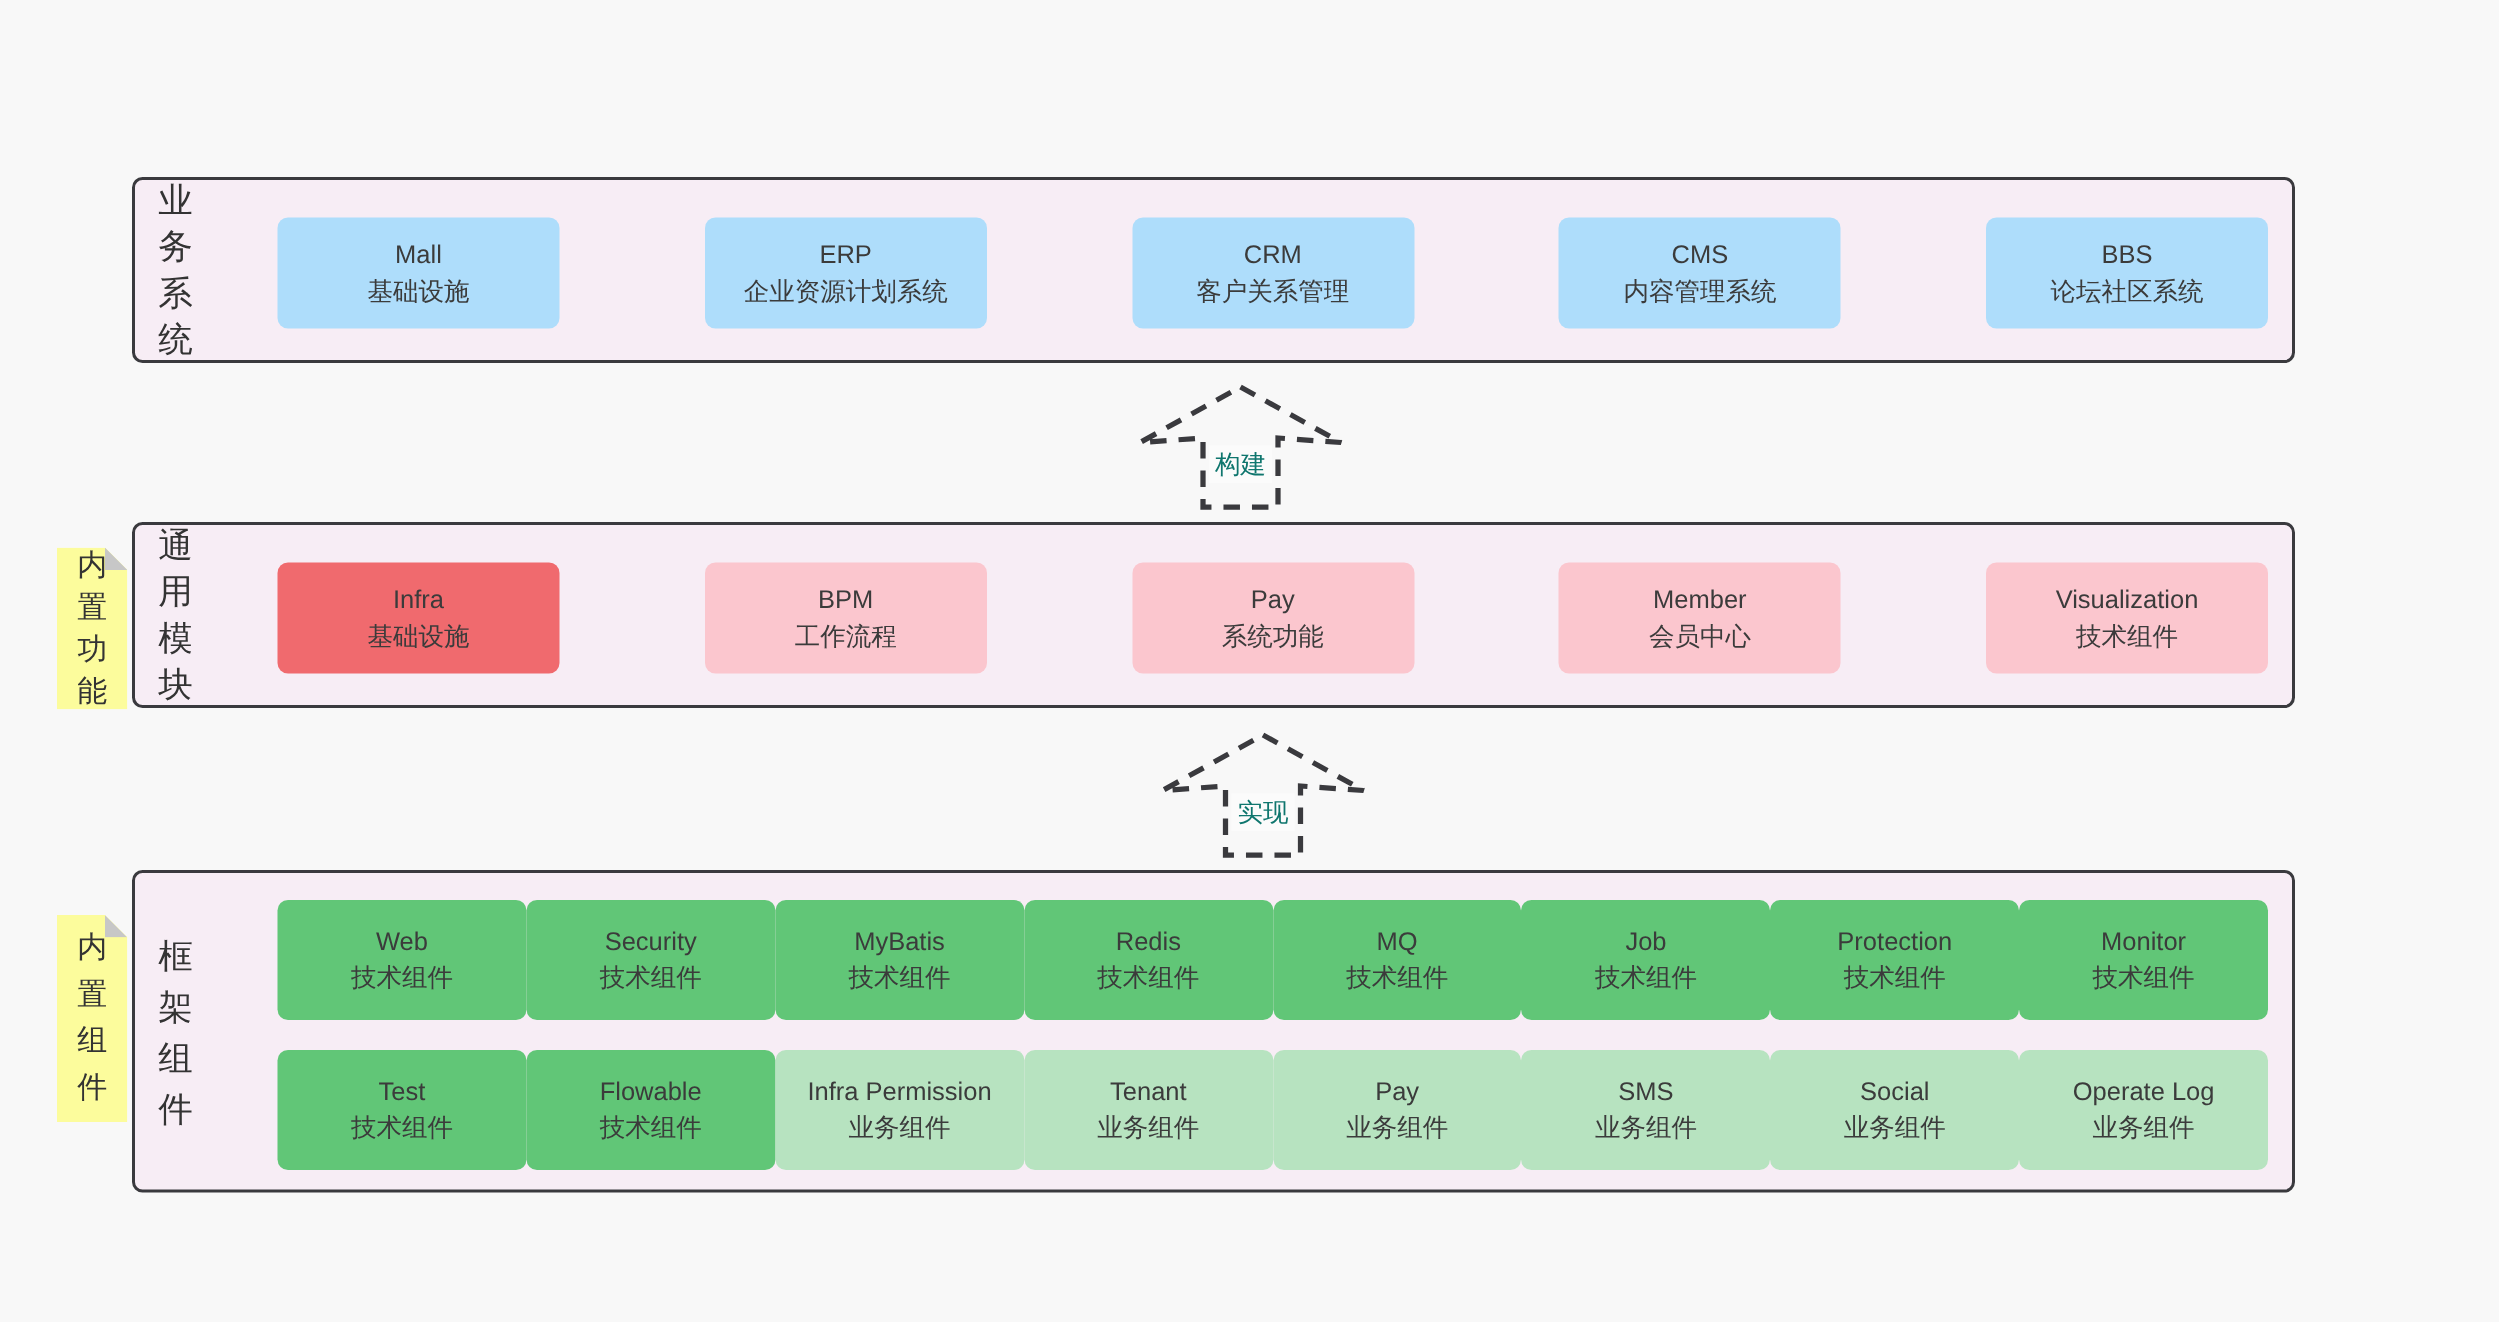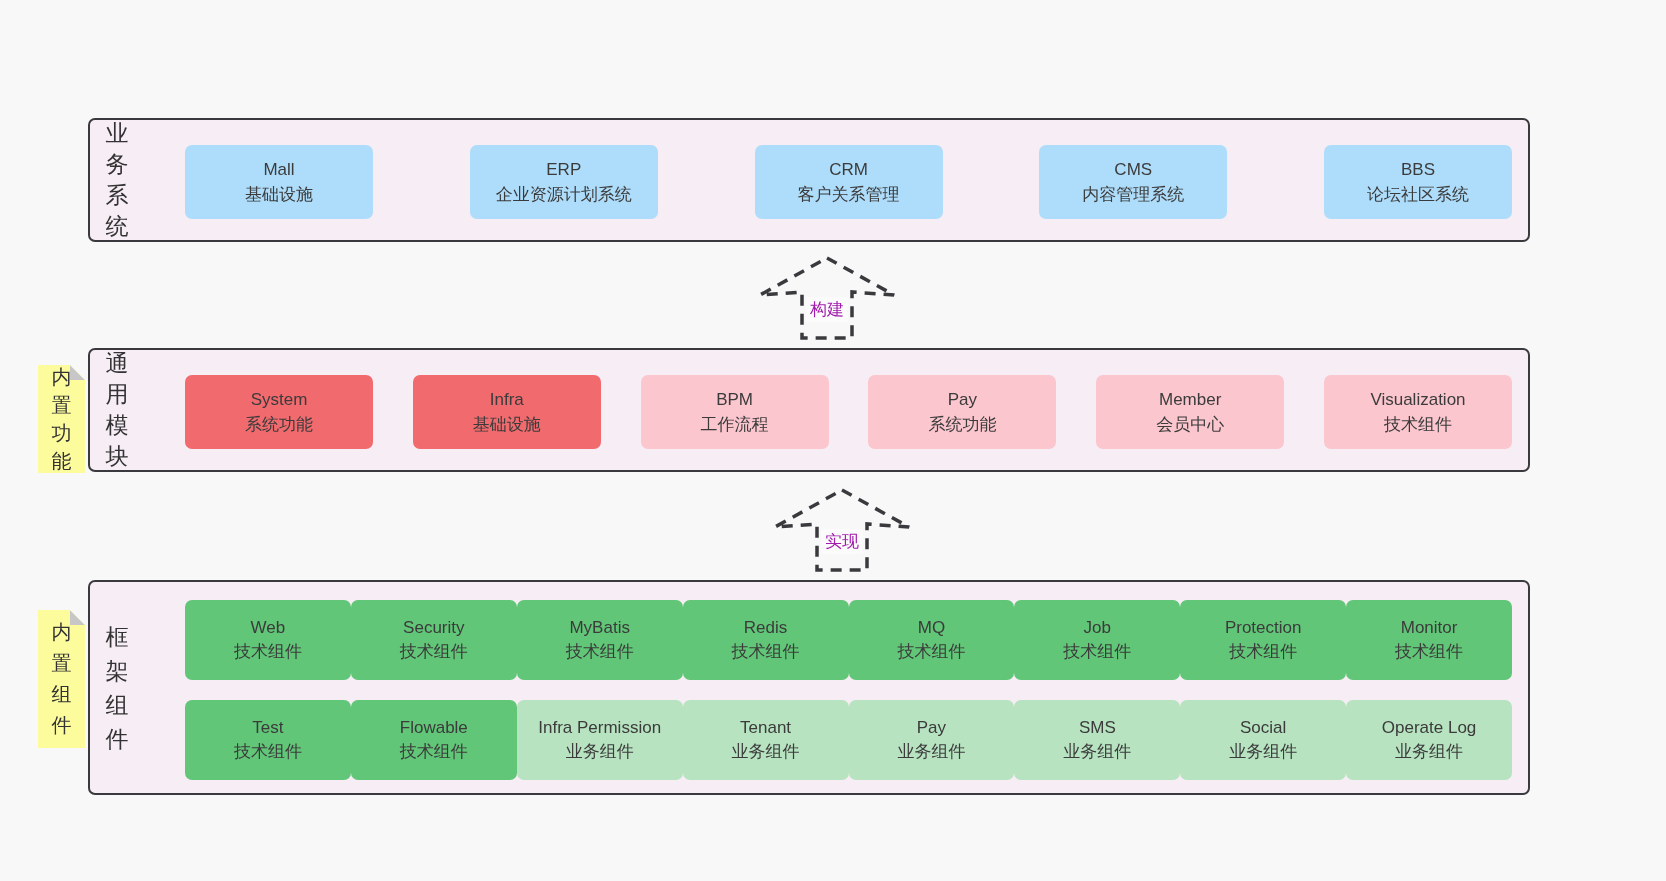--- a/index.html
+++ b/index.html
@@ -106,21 +106,21 @@
   .arrow-1 { left: 757px; top: 255px; }
   .arrow-2 { left: 772px; top: 487px; }
   .arrow svg { width: 100%; height: 100%; display: block; }
   .arrow-label {
     position: absolute;
     left: 50%; top: 42px;
     transform: translateX(-50%);
     background: #fbfbfb;
     padding: 1px 4px;
     font-size: 17px;
-    color: #a21caf;
+    color: #0f766e;
     white-space: nowrap;
   }
 </style>
 </head>
 <body>
 
 <div class="page">
 
   <div class="band band-1">
     <div class="band-title">
@@ -171,24 +171,20 @@
   </div>
   <div class="band band-2">
     <div class="band-title">
         <span class="vchar">通</span>
         <span class="vchar">用</span>
         <span class="vchar">模</span>
         <span class="vchar">块</span>
       </div>
     <div class="box-row row-0">
         <div class="box c-red">
-          <div class="en">System</div>
-          <div class="zh">系统功能</div>
-        </div>
-        <div class="box c-red">
           <div class="en">Infra</div>
           <div class="zh">基础设施</div>
         </div>
         <div class="box c-pink">
           <div class="en">BPM</div>
           <div class="zh">工作流程</div>
         </div>
         <div class="box c-pink">
           <div class="en">Pay</div>
           <div class="zh">系统功能</div>

